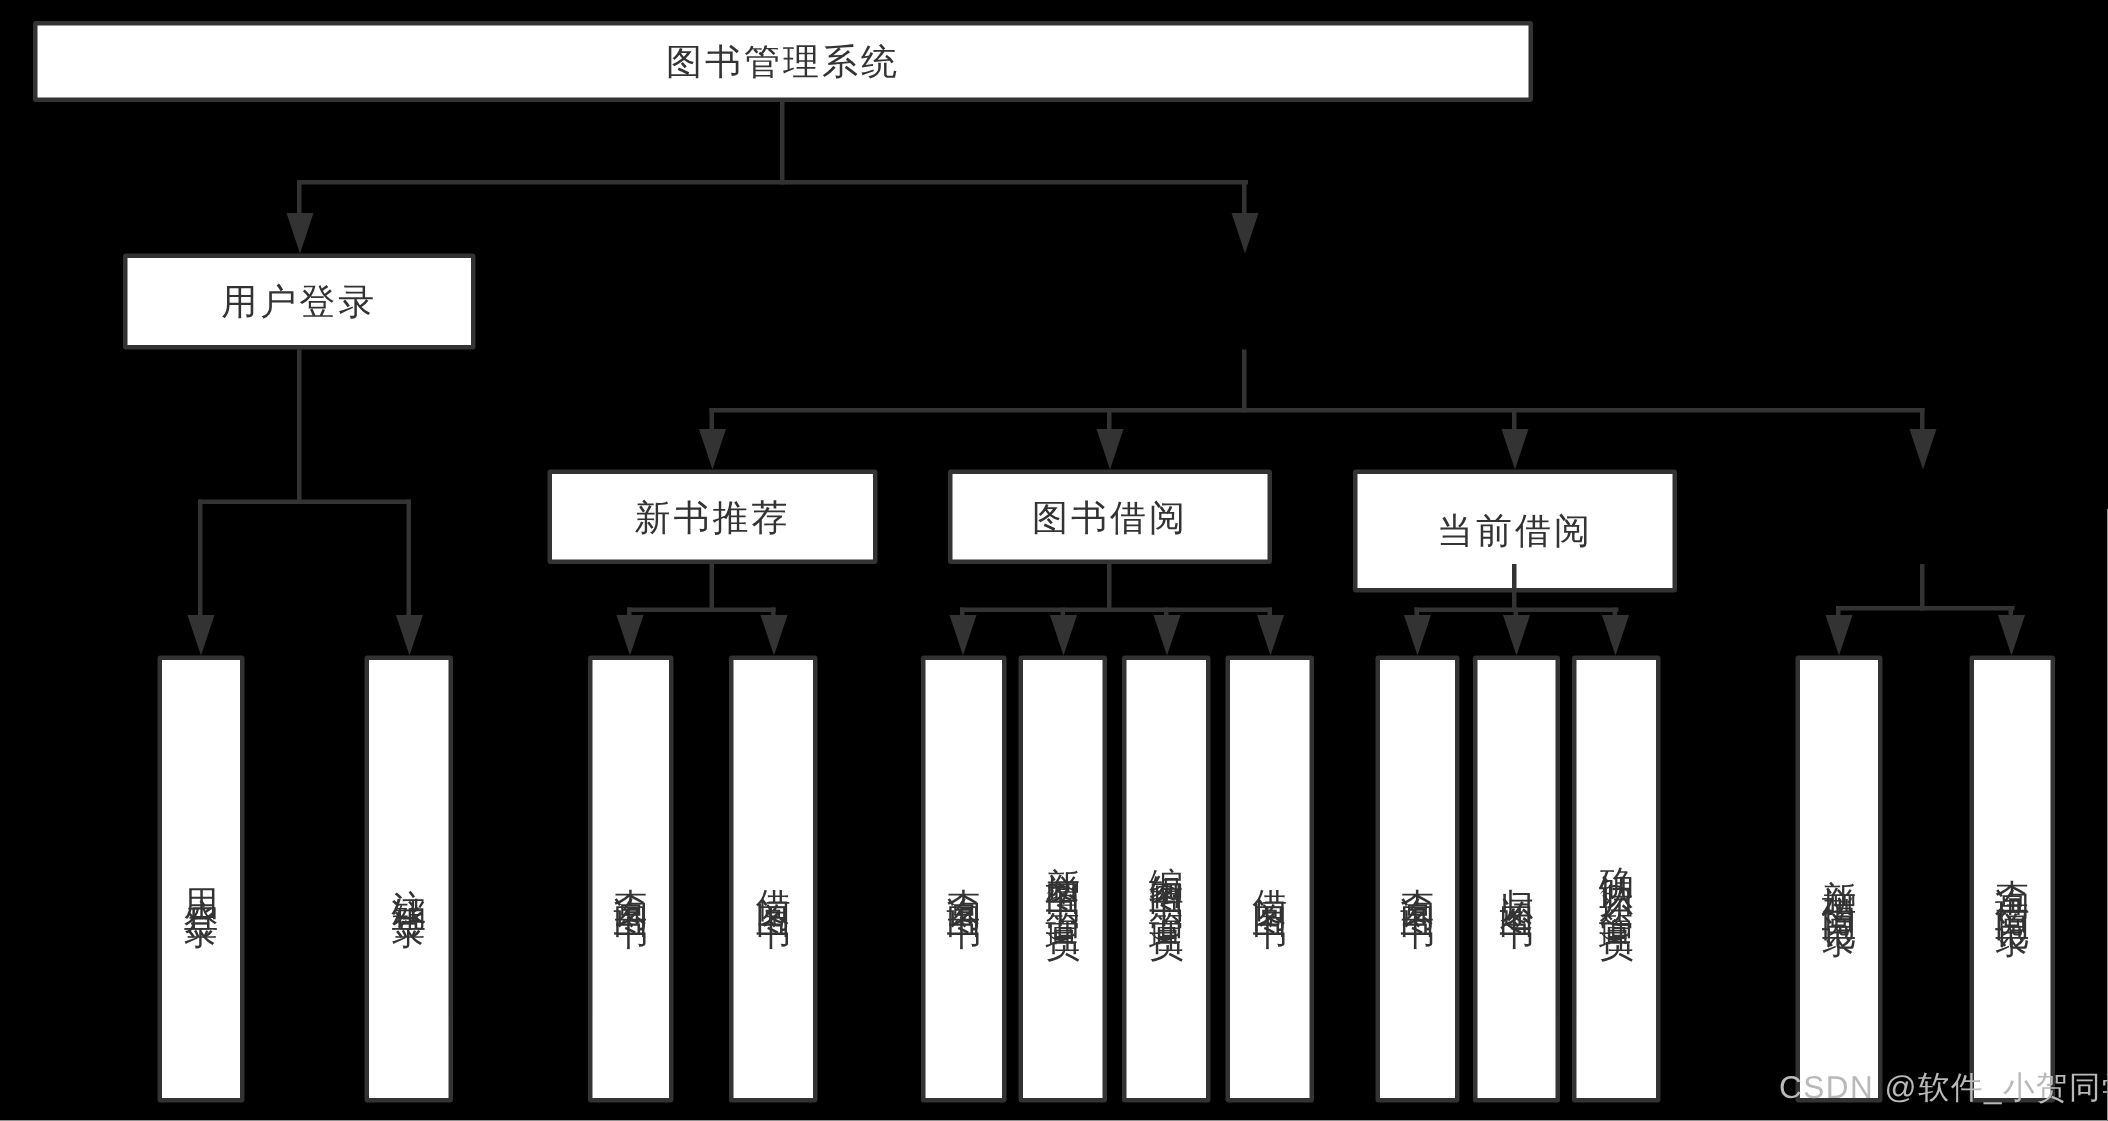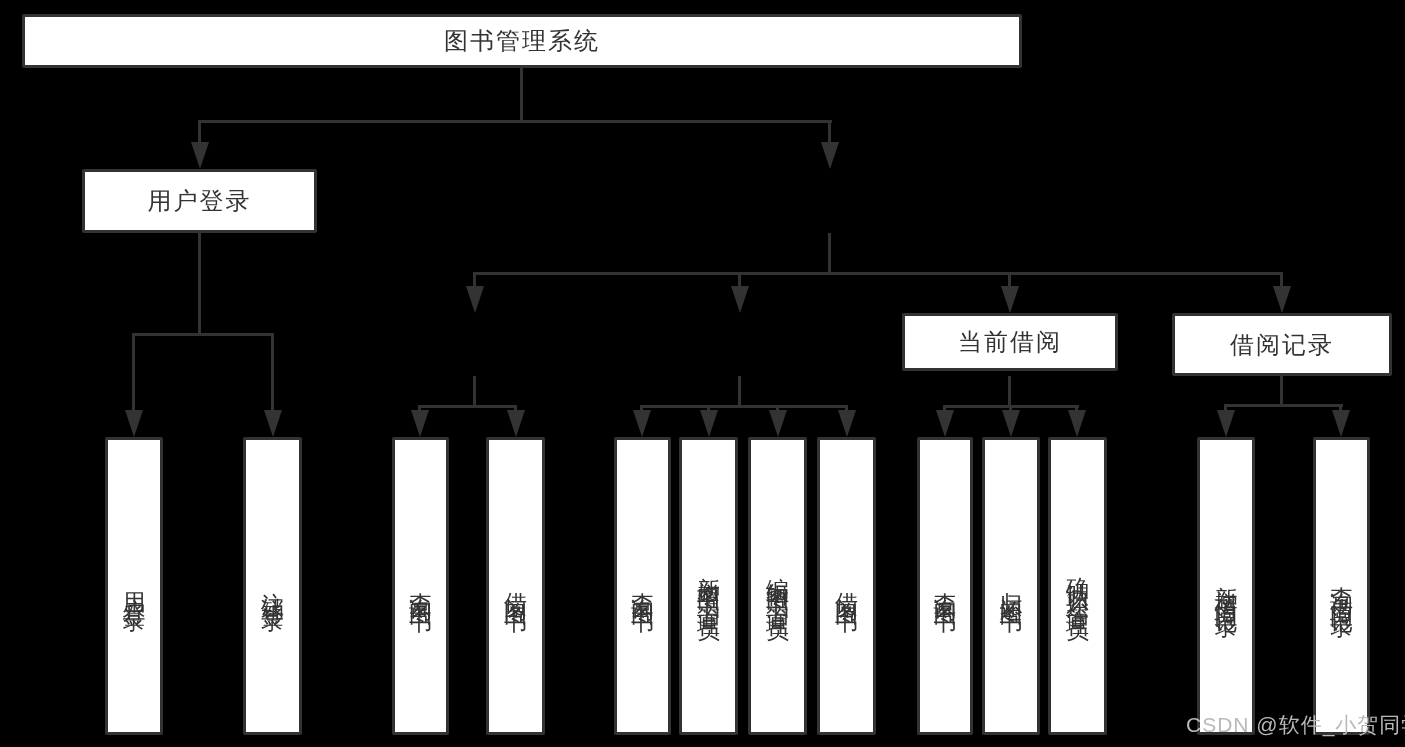--- a/index.html
+++ b/index.html
@@ -44,25 +44,28 @@
 <div class="canvas">
 
   <div class="hbox" style="left:22px;top:14px;width:1000px;height:54px;">
     <span>图书管理系统</span>
   </div>
 
   <div class="hbox" style="left:82px;top:169px;width:235px;height:64px;">
     <span>用户登录</span>
   </div>
 
-  <div class="hbox" style="left:902px;top:313px;width:216px;height:58px;">
+  <div class="hbox" style="left:365px;top:313px;width:220px;height:63px;">
+    <span>新书推荐</span>
+  </div>
+  <div class="hbox" style="left:632px;top:313px;width:216px;height:63px;">
+    <span>图书借阅</span>
+  </div>
+  <div class="hbox" style="left:902px;top:313px;width:216px;height:82px;">
     <span>当前借阅</span>
-  </div>
-  <div class="hbox" style="left:1172px;top:313px;width:220px;height:63px;">
-    <span>借阅记录</span>
   </div>
 
   <div class="vbox" style="left:105px;top:437px;width:58px;height:298px;">
     <span class="vtext">用户登录</span>
   </div>
   <div class="vbox" style="left:243px;top:437px;width:59px;height:298px;">
     <span class="vtext">注销登录</span>
   </div>
 
   <div class="vbox" style="left:392px;top:437px;width:57px;height:298px;">

